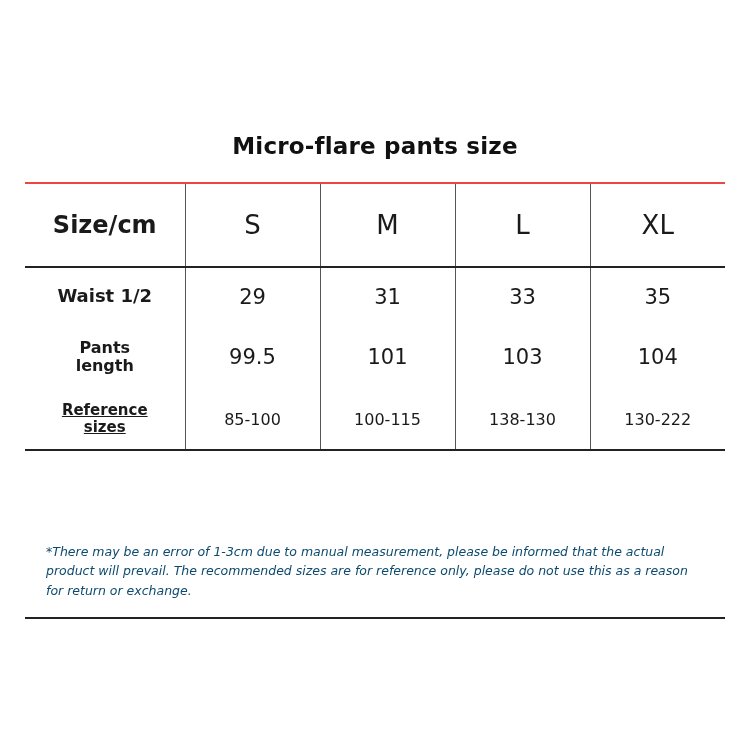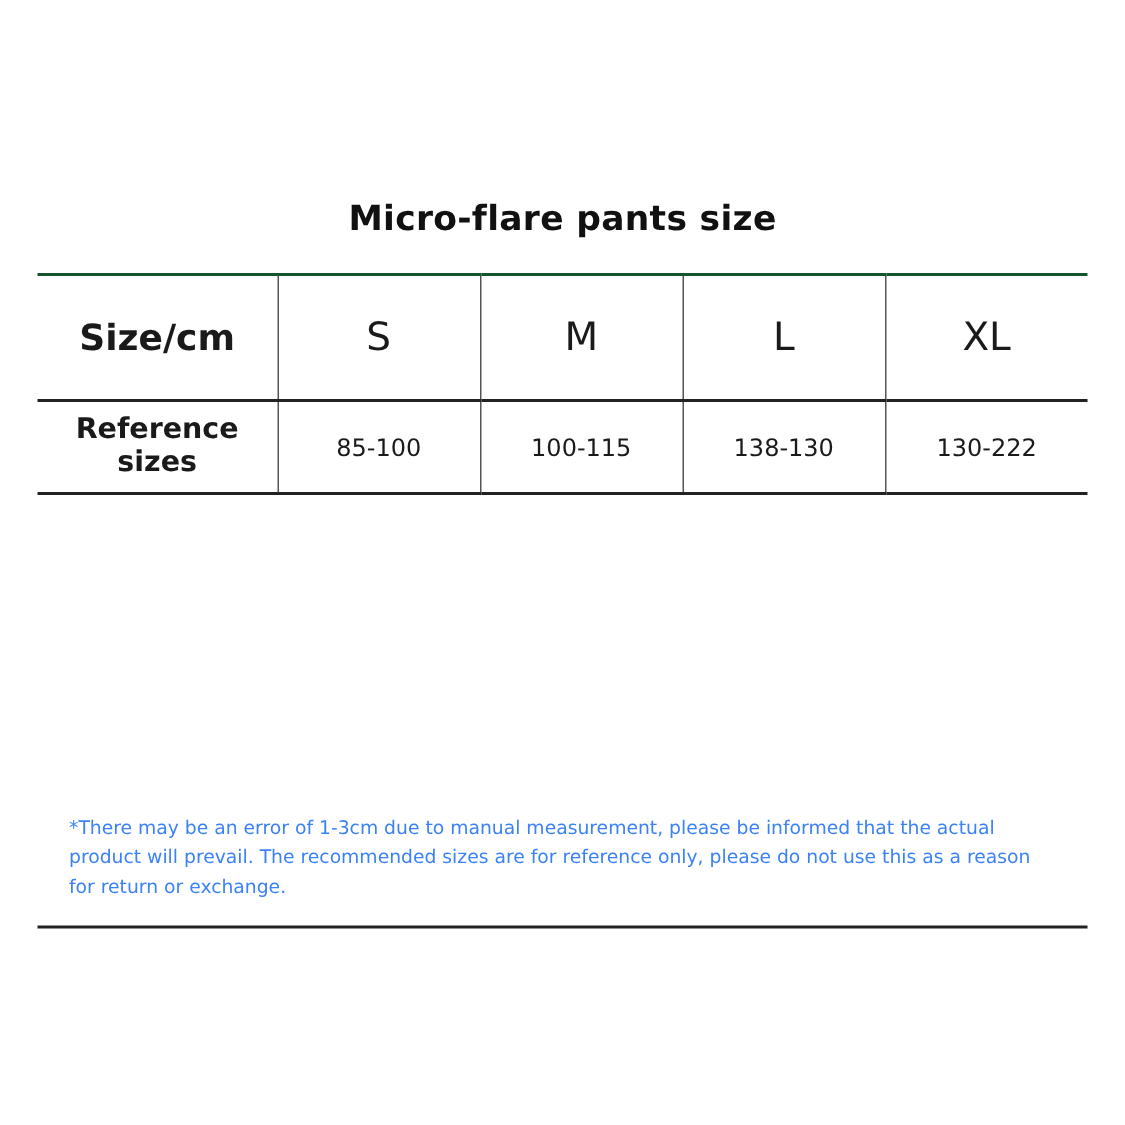--- a/index.html
+++ b/index.html
@@ -49,21 +49,21 @@
   table.size-table col.c4 { width: 135px; }
 
   table.size-table td, table.size-table th {
     text-align: center;
     vertical-align: middle;
     padding: 0;
     border: 0;
   }
   
   tr.head-row th {
-    border-top: 2px solid #14532d;
+    border-top: 2px solid #ef4444;
     border-bottom: 2px solid #222;
     height: 82px;
   }
   tr.head-row th.hdr-label {
     font-size: 24px;
     font-weight: bold;
   }
   tr.head-row th.hdr-size {
     font-size: 26px;
     font-weight: normal;
@@ -79,32 +79,33 @@
   }
   tr.data-row td.val {
     font-size: 21px;
     border-left: 1px solid #555;
   }
   tr.r-waist td { height: 57px; }
   tr.r-hips td.rowlabel { font-size: 17px; }
   tr.r-pants td { height: 64px; }
   tr.r-pants td.rowlabel { font-size: 16px; }
   tr.r-weight td { height: 60px; }
-  tr.r-weight td.rowlabel { font-size: 19px; }
+  tr.r-weight td.rowlabel { font-size: 15px; text-decoration: underline; }
   tr.r-weight td.val { font-size: 16px; }
   tr.r-weight td { border-bottom: 2px solid #222; }
 
   .note {
     position: absolute;
     top: 542px;
     left: 46px;
     width: 660px;
     font-size: 12.5px;
     line-height: 1.55;
-    color: #3b82f6;
+    color: #0c4a6e;
+    font-style: italic;
   }
   .note .star {
     font-size: 12.5px;
   }
   .footer-rule {
     position: absolute;
     top: 617px;
     left: 25px;
     width: 700px;
     height: 0;
@@ -130,20 +131,37 @@
       <thead>
         <tr class="head-row">
           <th class="hdr-label">Size/cm</th>
           <th class="hdr-size">S</th>
           <th class="hdr-size">M</th>
           <th class="hdr-size">L</th>
           <th class="hdr-size">XL</th>
         </tr>
       </thead>
       <tbody>
+        <tr class="data-row r-waist">
+          <td class="rowlabel">Waist 1/2</td>
+          <td class="val">29</td>
+          <td class="val">31</td>
+          <td class="val">33</td>
+          <td class="val">35</td>
+        </tr>
+        <tr class="data-row r-pants">
+          <td class="rowlabel">
+            <div>Pants</div>
+            <div>length</div>
+          </td>
+          <td class="val">99.5</td>
+          <td class="val">101</td>
+          <td class="val">103</td>
+          <td class="val">104</td>
+        </tr>
         <tr class="data-row r-weight">
           <td class="rowlabel">
             <div>Reference</div>
             <div>sizes</div>
           </td>
           <td class="val">85-100</td>
           <td class="val">100-115</td>
           <td class="val">138-130</td>
           <td class="val">130-222</td>
         </tr>

